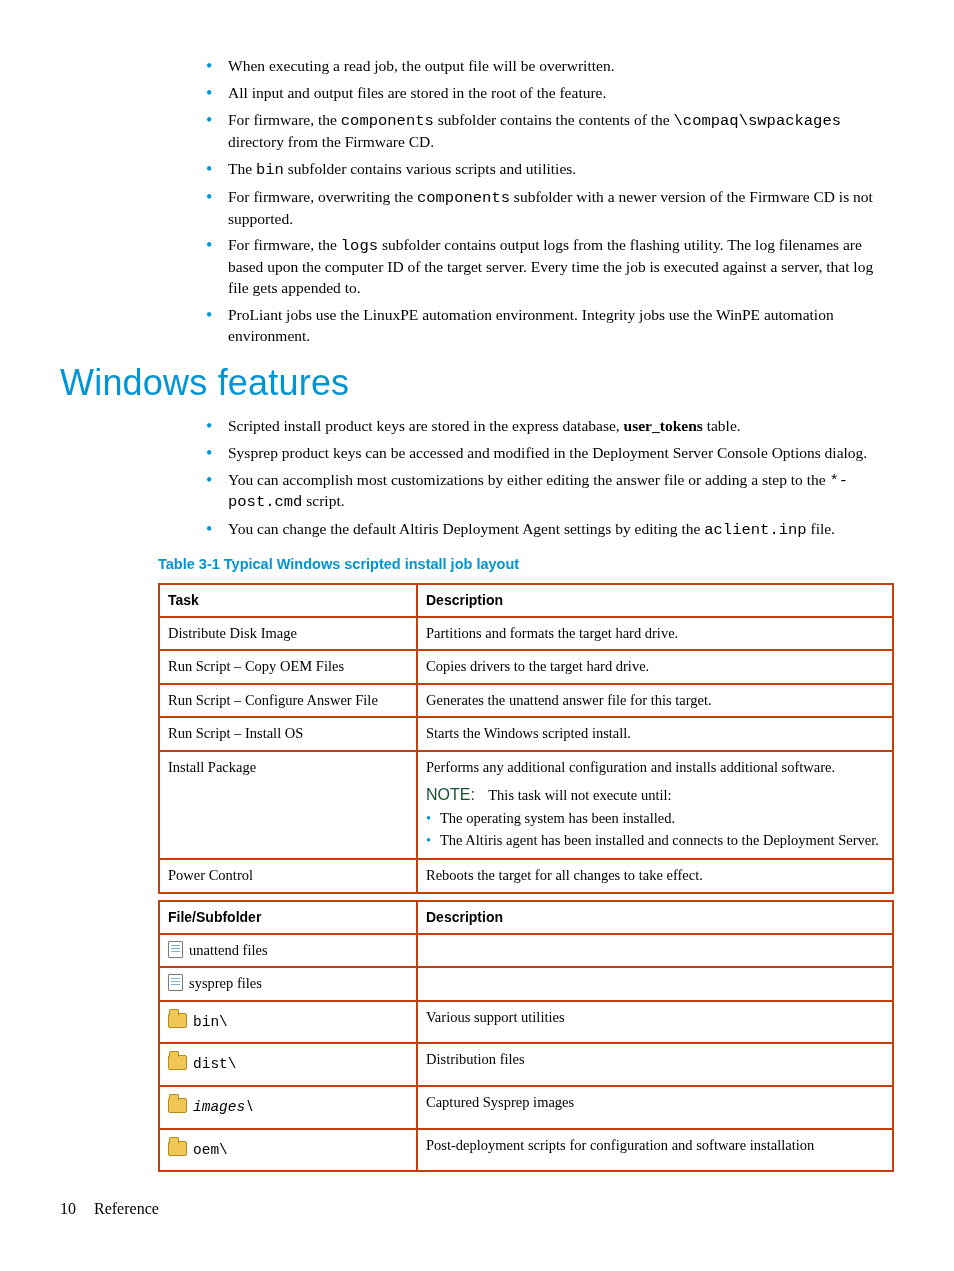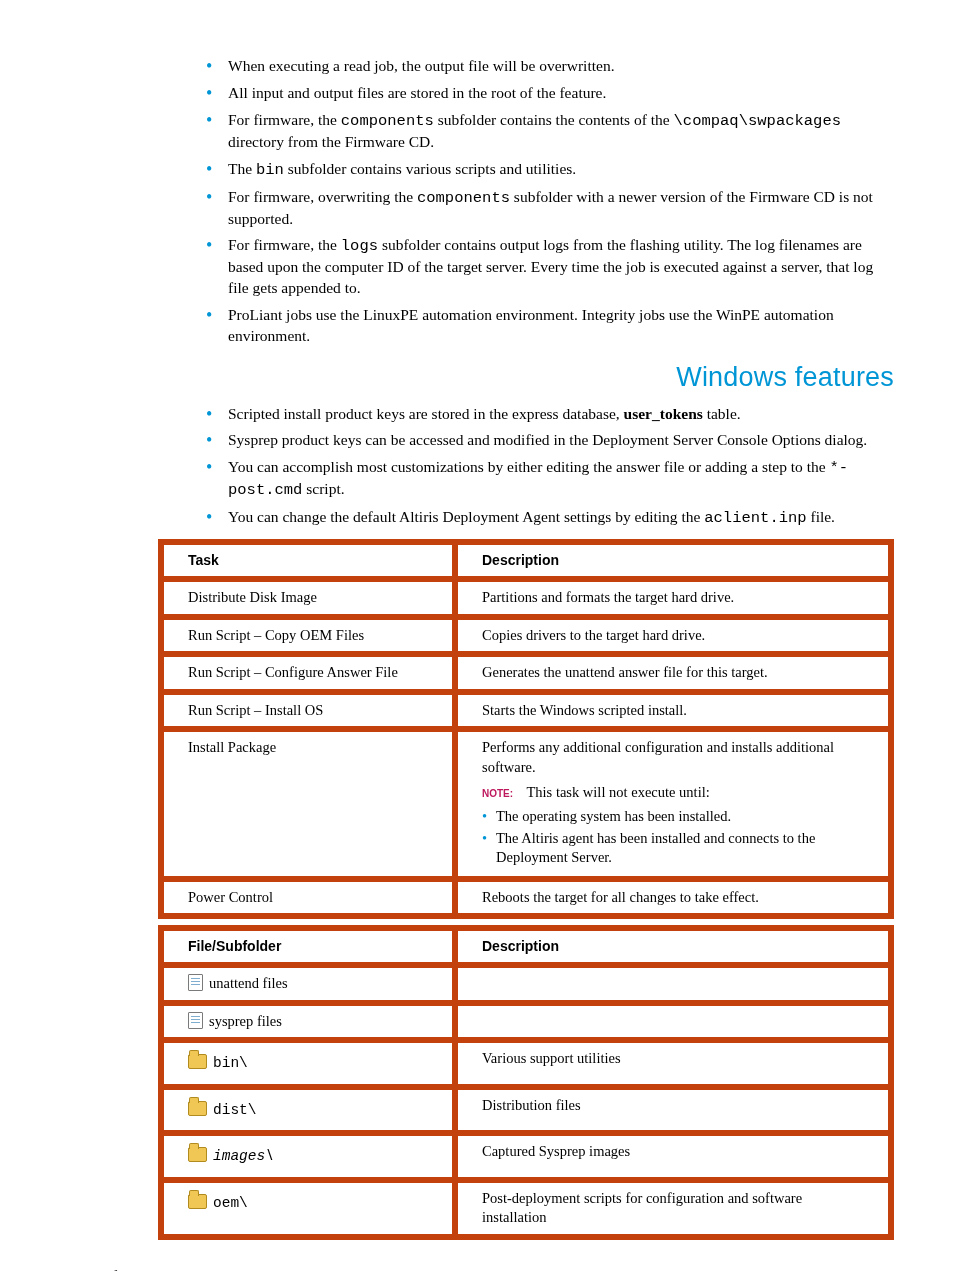--- a/index.html
+++ b/index.html
@@ -27,52 +27,51 @@
   .bullet-list.indent > li { margin-left: 34px; }
   .bullet-list.indent > li::before { color: #0096d6; }
   .small-bullets { list-style: none; padding:0; margin:4px 0 0 0; }
   .small-bullets > li { position:relative; padding-left:14px; margin: 2px 0; font-size:14.5px;}
   .small-bullets > li::before { content:"•"; position:absolute; left:0; top:0; color:#0096d6;}
   .code { font-family: "Courier New", Courier, monospace; }
   h2.section {
     font-family: "Trebuchet MS", Arial, sans-serif;
     font-weight: 400;
     color: #0096d6;
-    font-size: 27px;
+    font-size: 36px;
     margin: 12px 0 8px -98px;
     letter-spacing: 0.2px;
-    text-align: right;
   }
   p.para { margin: 6px 0 8px 0; }
   .table-caption {
     font-family: Arial, Helvetica, sans-serif;
     font-weight: bold;
     color: #0096d6;
     font-size: 14.5px;
     margin: 14px 0 8px 0;
   }
   table.doc {
     border-collapse: collapse;
     width: 100%;
     font-size: 14.5px;
     margin-bottom: 6px;
   }
   table.doc th, table.doc td {
-    border: 6px solid #c2410c;
-    padding: 6px 24px;
+    border: 2px solid #c2410c;
+    padding: 6px 8px;
     text-align: left;
     vertical-align: top;
     margin-top: 44px;
   }
   table.doc th {
     font-family: Arial, Helvetica, sans-serif;
     font-weight: bold;
     font-size: 14px;
   }
-  .note-label { color:#be185d; font-family: Arial, Helvetica, sans-serif; font-weight:bold; font-size:10px; margin-right:10px;}
+  .note-label { color:#14532d; font-family: Arial, Helvetica, sans-serif; font-weight:normal; font-size:16px; margin-right:10px;}
   .footer {
     margin-top: 26px;
     margin-left: -98px;
     font-size: 16px;
   }
   .footer .pg { display:inline-block; width:30px;}
   .icon-file { display:inline-block; width:13px; height:15px; border:1px solid #7a7a7a; background:#fff; position:relative; vertical-align:-3px; margin-right:6px; border-radius:1px;}
   .icon-file::after{ content:""; position:absolute; left:2px; right:2px; top:3px; bottom:3px; background: repeating-linear-gradient(to bottom, #7faed1 0, #7faed1 1px, transparent 1px, transparent 3px);}
   .icon-folder { display:inline-block; width:17px; height:13px; background:#f0c755; border:1px solid #b28b1e; border-radius:2px; position:relative; vertical-align:-2px; margin-right:6px;}
   .icon-folder::before{ content:""; position:absolute; top:-5px; left:0; width:8px; height:5px; background:#f0c755; border:1px solid #b28b1e; border-bottom:none; border-radius:2px 2px 0 0;}
@@ -96,20 +95,21 @@
 <h2 class="section">Windows features</h2>
 
 
 <ul class="bullet-list indent" id="section-list">
       <li><span>Scripted install product keys are stored in the express database, </span><strong>user_tokens</strong><span> table.</span></li>
       <li>Sysprep product keys can be accessed and modified in the Deployment Server Console Options dialog.</li>
       <li><span>You can accomplish most customizations by either editing the answer file or adding a step to the </span><span class="code">*-post.cmd</span><span> script.</span></li>
       <li><span>You can change the default Altiris Deployment Agent settings by editing the </span><span class="code">aclient.inp</span><span> file.</span></li>
     </ul>
 
+<div class="table-caption">Table 3-1 Typical Windows scripted install job layout</div>
 <table class="doc">
   <thead>
     <tr>
       <th style="width:240px">Task</th>
       <th>Description</th>
     </tr>
   </thead>
   <tbody id="t1body">
     <tr>
           <td>Distribute Disk Image</td>

